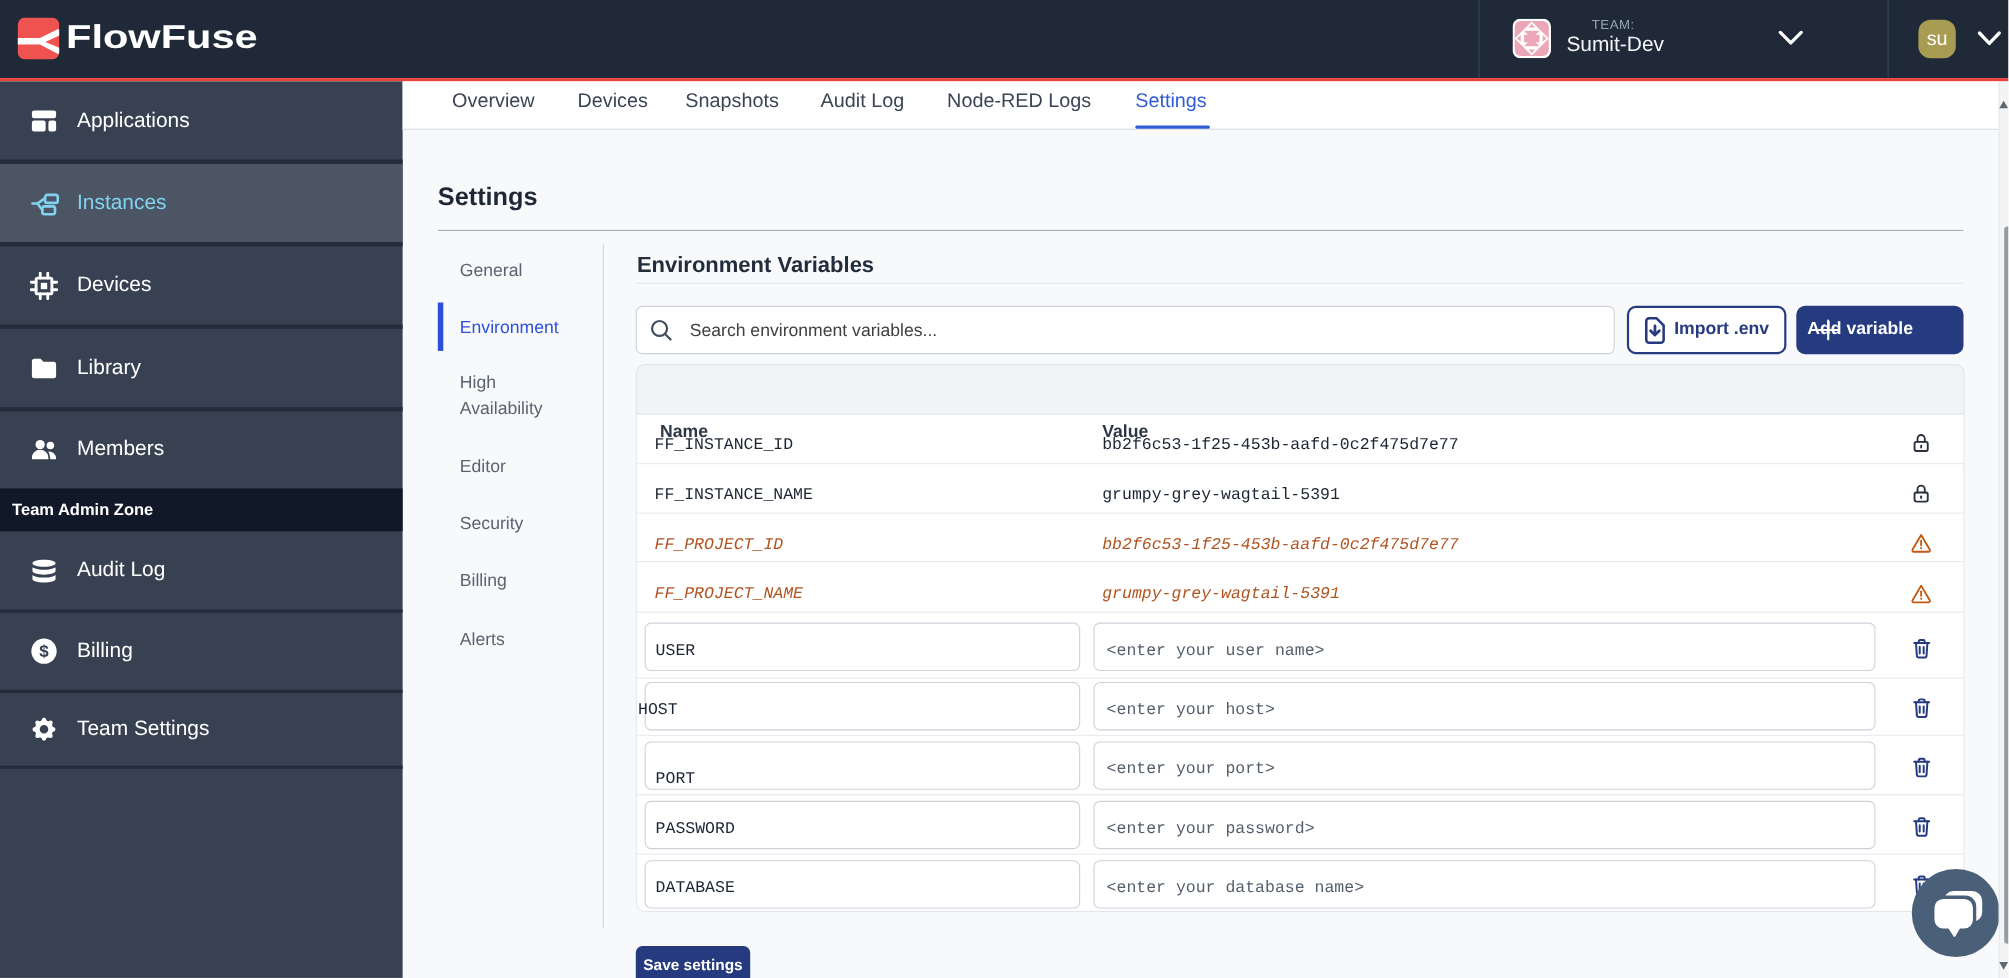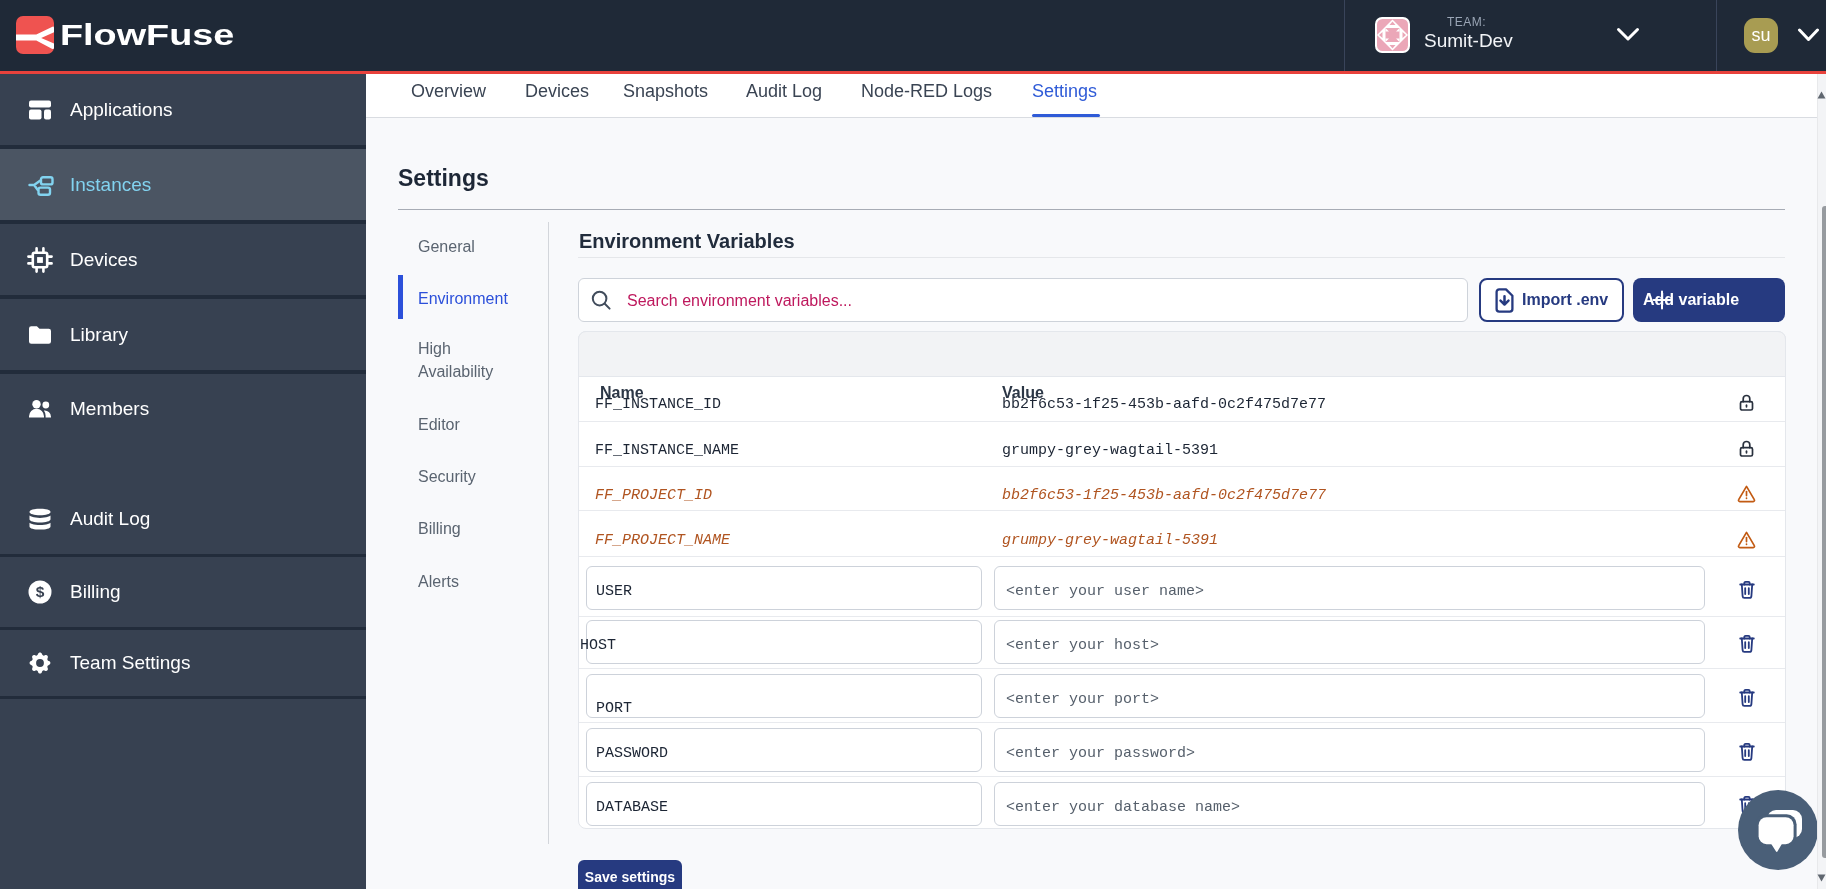--- a/index.html
+++ b/index.html
@@ -37,21 +37,21 @@
 
   .sub { position:absolute; left:418px; font-size:16px; color:#5a6470; line-height:23px; }
   #subActive { color:#2c50da; }
   #subBar { position:absolute; left:398px; top:275px; width:5px; height:44px; background:#2c50da; }
   #subDivider { position:absolute; left:548px; top:222px; width:1px; height:622px; background:#d3d6db; }
 
   #panelTitle { position:absolute; left:579px; top:230px; font-size:20px; font-weight:bold; color:#212c3c; }
   #panelHr { position:absolute; left:578px; top:257px; width:1207px; height:1px; background:#e5e7ea; }
 
   #searchBox { position:absolute; left:578px; top:278px; width:890px; height:44px; background:#fff; border:1px solid #ced3da; border-radius:6px; }
-  #searchPh { position:absolute; left:627px; top:292px; font-size:16px; color:#be185d; }
+  #searchPh { position:absolute; left:627px; top:292px; font-size:16px; color:#404040; }
   #importBtn { position:absolute; left:1479px; top:278px; width:145px; height:44px; background:#fff; border:2px solid #263a80; border-radius:8px; }
   #importTxt { position:absolute; left:1522px; top:291px; font-size:16px; font-weight:bold; color:#263a80; }
   #addBtn { position:absolute; left:1633px; top:278px; width:152px; height:44px; background:#263a80; border-radius:8px; }
   #addTxt { position:absolute; left:1643px; top:291px; font-size:16px; font-weight:bold; color:#fff; }
 
   
   #tbl { position:absolute; left:578px; top:331px; width:1208px; height:498px; background:#fff; border:1px solid #e4e7ec; border-radius:8px; }
   #tblHead { position:absolute; left:578px; top:331px; width:1208px; height:46px; background:#f2f3f5; border:1px solid #e4e7ec; border-radius:8px 8px 0 0; }
   .th { position:absolute; top:348px; font-size:16px; font-weight:bold; color:#2c3746;margin-top:36px; }
   .mono { font-family:"Liberation Mono", monospace; font-size:15px; color:#1c2534; }
@@ -172,20 +172,21 @@
     </div>
     <div class="navsep" style="top:627px; height:3px;"></div>
     <div class="navitem" style="top:630px; height:66px;">
       <svg class="ic" viewBox="0 0 20 20" fill="#fff">
           <path fill-rule="evenodd" d="M11.49 3.17c-.38-1.56-2.6-1.56-2.98 0a1.532 1.532 0 01-2.286.948c-1.372-.836-2.942.734-2.106 2.106.54.886.061 2.042-.947 2.287-1.561.379-1.561 2.6 0 2.978a1.532 1.532 0 01.947 2.287c-.836 1.372.734 2.942 2.106 2.106a1.532 1.532 0 012.287.947c.379 1.561 2.6 1.561 2.978 0a1.533 1.533 0 012.287-.947c1.372.836 2.942-.734 2.106-2.106a1.533 1.533 0 01.947-2.287c1.561-.379 1.561-2.6 0-2.978a1.532 1.532 0 01-.947-2.287c.836-1.372-.734-2.942-2.106-2.106a1.532 1.532 0 01-2.287-.947zM10 13a3 3 0 100-6 3 3 0 000 6z" clip-rule="evenodd"></path>
         </svg>
       <span class="lbl">Team Settings</span>
     </div>
     <div class="navsep" style="top:696px; height:3px;"></div>
   </div>
+  <div id="taz">Team Admin Zone</div>
 
   <div id="tabbar"></div>
   <span class="tab" style="left:411px">Overview</span>
   <span class="tab" style="left:525px">Devices</span>
   <span class="tab" style="left:623px">Snapshots</span>
   <span class="tab" style="left:746px">Audit Log</span>
   <span class="tab" style="left:861px">Node-RED Logs</span>
   <span class="tab" id="tabActive" style="left:1032px">Settings</span>
   <div id="tabUnderline"></div>
 

